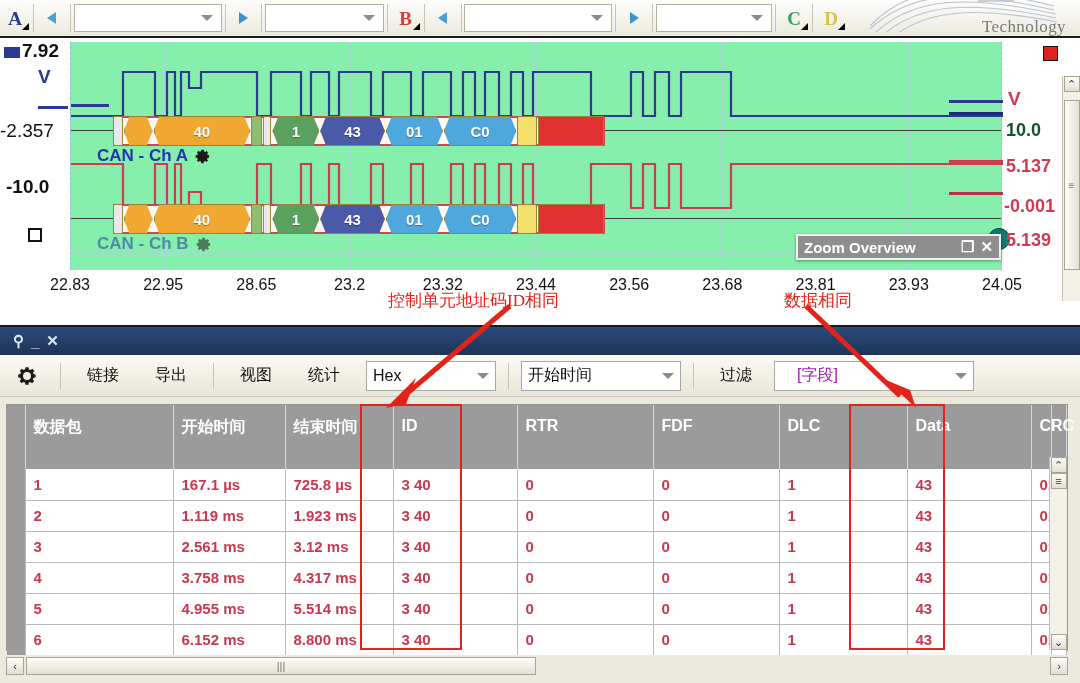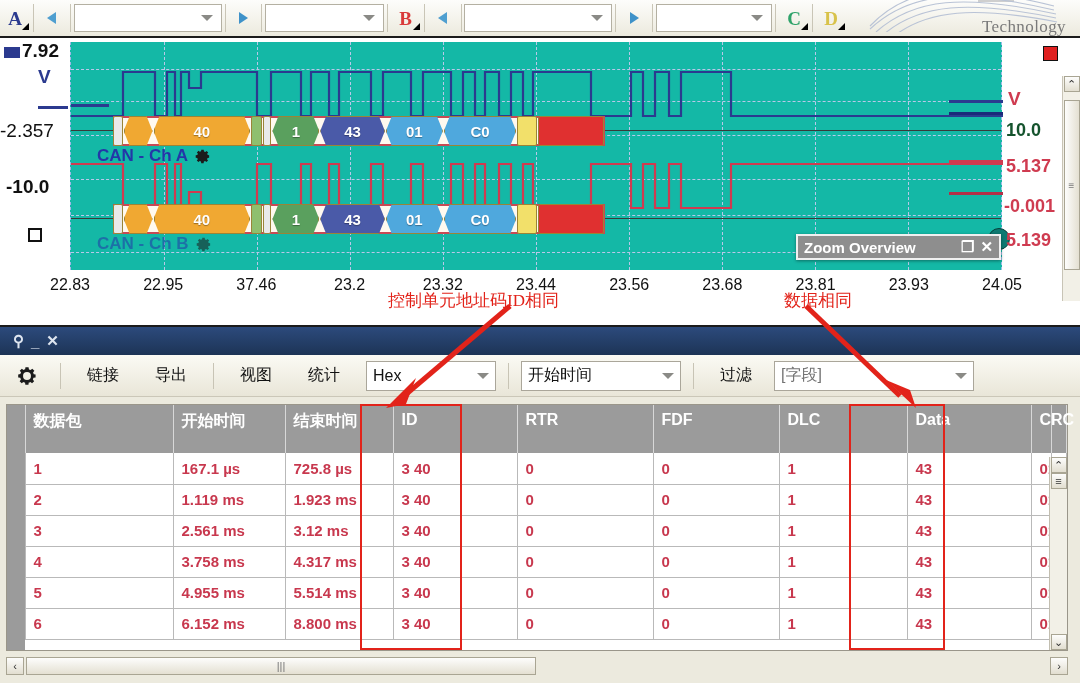--- a/index.html
+++ b/index.html
@@ -48,21 +48,21 @@
   }
   #brand .bbox { position:absolute; right:58px; top:-12px; width:36px; height:14px; background:#cfcfcf; }
 
   
   #scope {
     position:absolute; left:0; top:38px; width:1080px; height:263px;
     background:#ffffff; overflow:hidden;
   }
   #plot {
     position:absolute; left:70px; top:4px; width:932px; height:228px;
-    background:#14b8a6;
+    background:#86efac;
     border-left:1px dashed #9fb8e8; border-right:1px dashed #9fb8e8;
   }
   .vgrid { position:absolute; top:0; bottom:0; width:0; border-left:1px dashed #b8c8ea; }
   .hgrid { position:absolute; left:0; right:0; height:0; border-top:1px dashed #b8c8ea; }
   .zeroline { position:absolute; left:0; right:0; height:0; border-top:1.5px solid #3a3a3a; }
   .blue-t { color:#1c2f9e; }
 
   .lvl-mark { position:absolute; width:30px; height:0; border-top:3px solid; }
 
   #ch-a-label, #ch-b-label {
@@ -153,31 +153,31 @@
   .pt-btn {
     height:30px; display:flex; align-items:center; padding:0 14px;
     font-size:16px; color:#111; cursor:default; white-space:nowrap;
   }
   .pt-sep { width:1px; height:26px; background:#c8c4b5; margin:0 4px; }
   .pt-combo {
     height:30px; background:#fff; border:1px solid #aaa69a;
     display:flex; align-items:center; padding:0 6px; gap:8px;
   }
   .pt-combo .pv { font-size:16px; color:#111; flex:1; white-space:nowrap; }
-  .pt-combo .pv.ph { color:#737373; }
+  .pt-combo .pv.ph { color:#a21caf;margin-left:16px; }
 
   #table-wrap {
     position:absolute; left:6px; top:77px; width:1062px; height:247px;
     background:#fff; border:1px solid #9a968a;
   }
   #grip-col { position:absolute; left:0; top:0; width:18px; bottom:0; background:#9b9b9b; }
   table { border-collapse:collapse; width:100%; table-layout:fixed; }
   thead th {
     background:#9b9b9b; color:#fff; font-size:16px; font-weight:bold;
-    text-align:left; padding:6px 8px; height:48px; vertical-align:top;
+    text-align:left; padding:12px 8px; height:64px; vertical-align:top;
     border-right:1px solid #d8d8d8;
   }
   tbody td {
     font-size:15px; color:#c8384e; font-weight:bold;
     padding:4px 8px; height:31px;
     border-bottom:1px solid #b9b9b9; border-right:1px solid #b9b9b9;
     background:#fff; overflow:hidden; white-space:nowrap;
   }
   tbody tr td:first-child { border-left:none; }
 
@@ -400,21 +400,21 @@
 
   <div id="zoom-ov">
     <span class="zt">Zoom Overview</span>
     <span class="zb">❐</span>
     <span class="zb">✕</span>
   </div>
 
   <div id="time-axis">
       <div class="tick-lbl" style="left: 0%;">22.83</div>
       <div class="tick-lbl" style="left: 10%;">22.95</div>
-      <div class="tick-lbl" style="left: 20%;">37.46</div>
+      <div class="tick-lbl" style="left: 20%;">28.65</div>
       <div class="tick-lbl" style="left: 30%;">23.2</div>
       <div class="tick-lbl" style="left: 40%;">23.32</div>
       <div class="tick-lbl" style="left: 50%;">23.44</div>
       <div class="tick-lbl" style="left: 60%;">23.56</div>
       <div class="tick-lbl" style="left: 70%;">23.68</div>
       <div class="tick-lbl" style="left: 80%;">23.81</div>
       <div class="tick-lbl" style="left: 90%;">23.93</div>
       <div class="tick-lbl" style="left: 100%;">24.05</div>
     </div>
 

